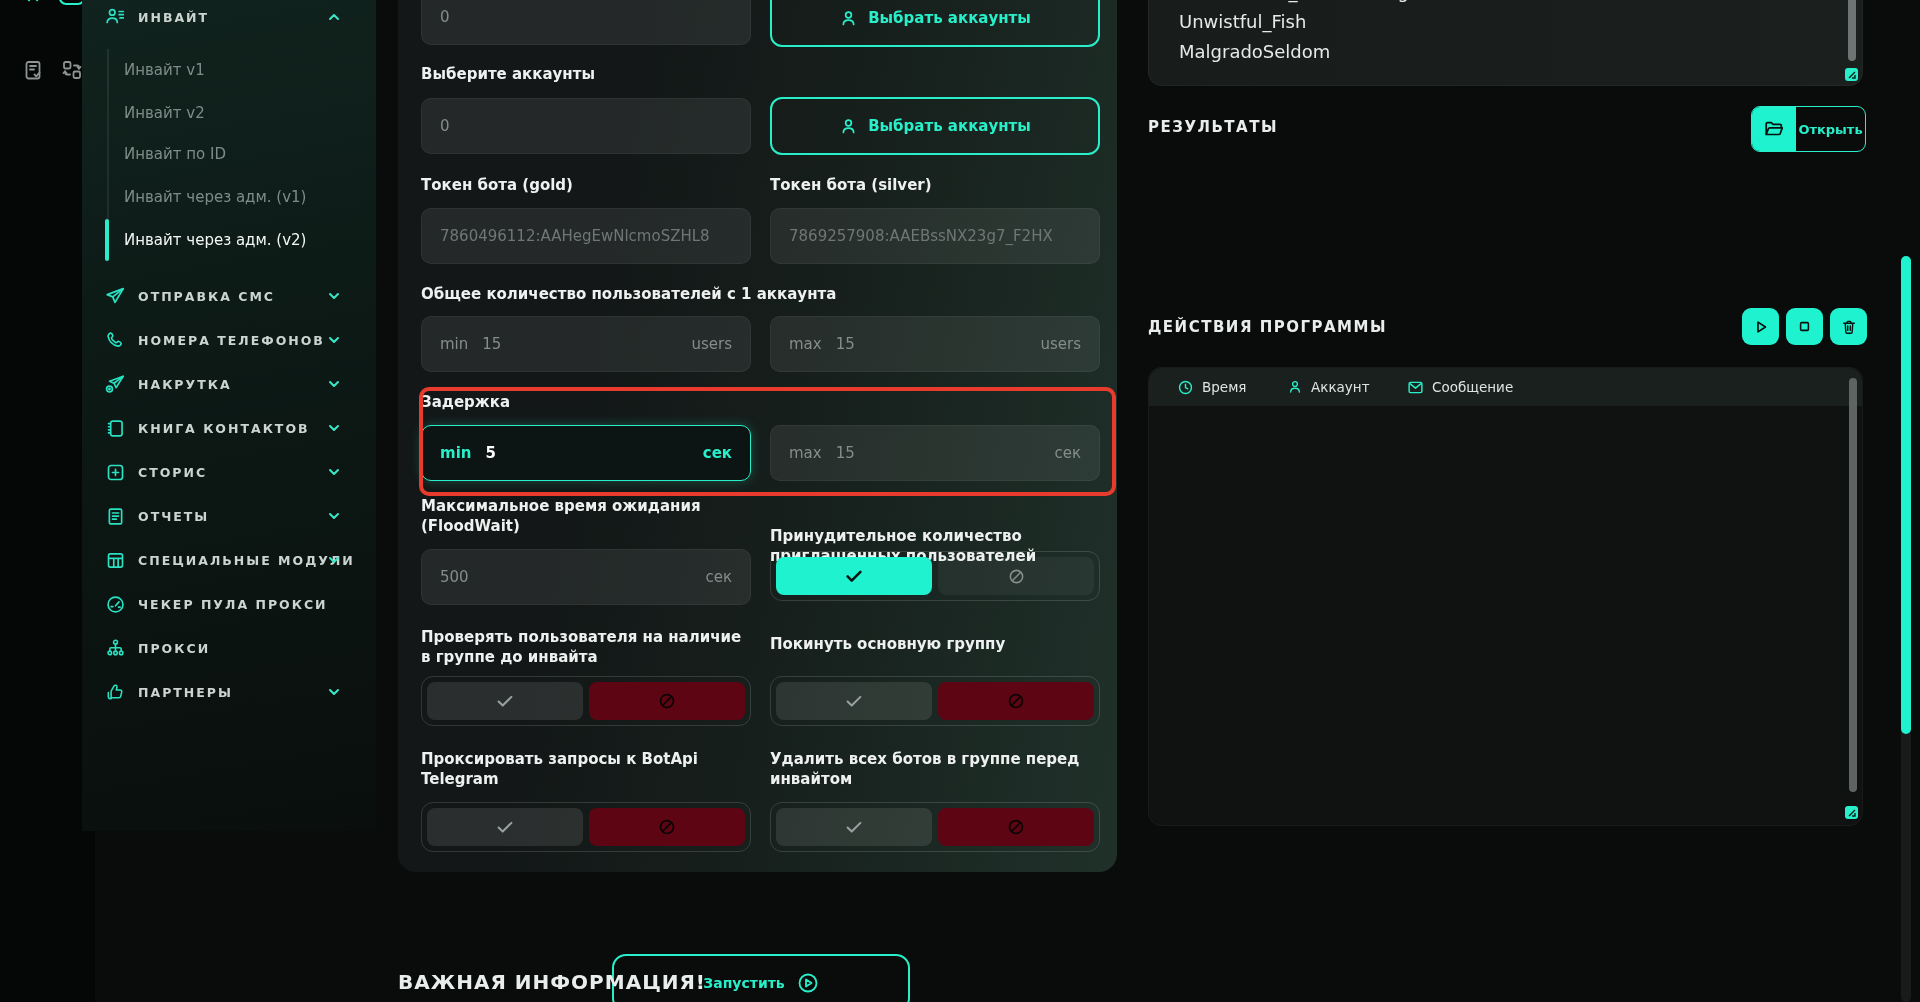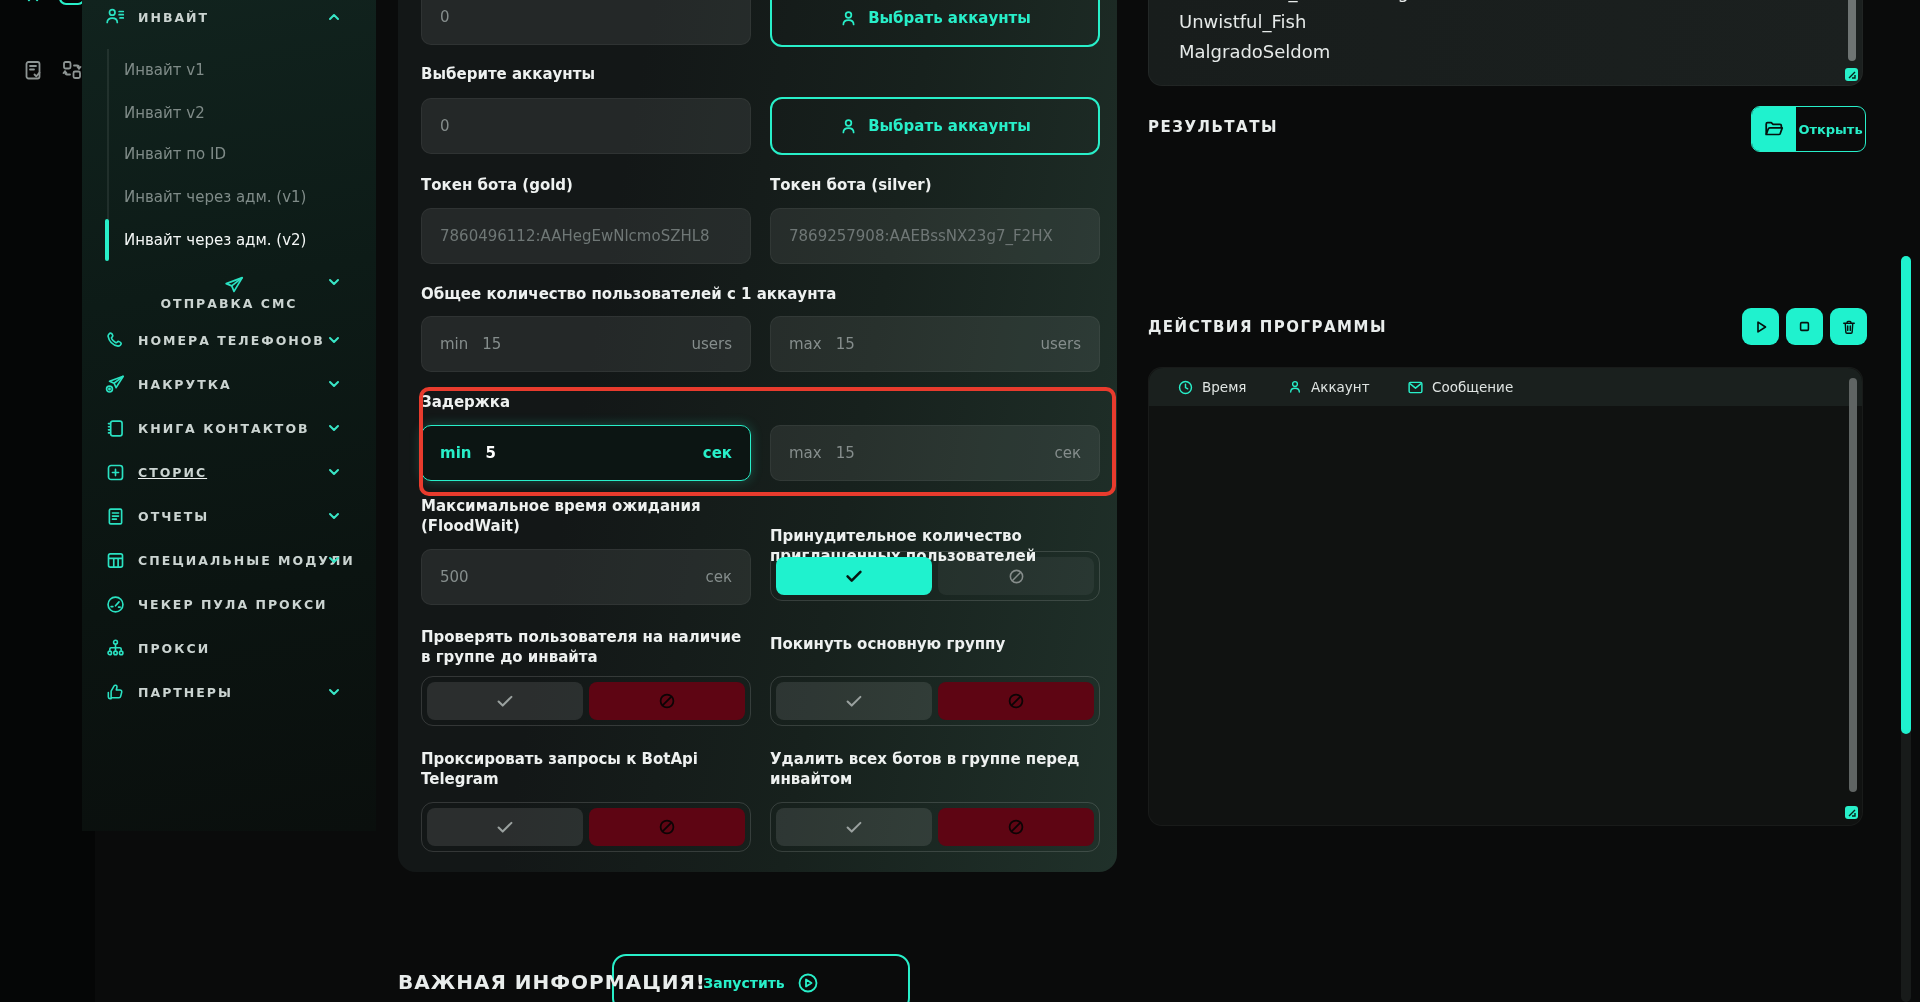--- a/index.html
+++ b/index.html
@@ -140,21 +140,21 @@
 
   <div class="subline"></div>
   <div class="activebar"></div>
 
   <div class="subitem" style="top:49px;">Инвайт v1</div>
   <div class="subitem" style="top:92px;">Инвайт v2</div>
   <div class="subitem" style="top:133px;">Инвайт по ID</div>
   <div class="subitem" style="top:176px;">Инвайт через адм. (v1)</div>
   <div class="subitem active" style="top:219px;">Инвайт через адм. (v2)</div>
 
-  <div class="srow" style="top:274px;flex-direction:column;">
+  <div class="srow" style="top:274px;">
     <span class="sicon">
       <svg width="22" height="22" viewBox="0 0 24 24" fill="none" stroke="currentColor" stroke-width="1.9" stroke-linejoin="round">
           <path d="M21 4L3.5 10.5l6 2.5 2.5 6L21 4z"></path>
           <path d="M9.5 13L21 4"></path>
         </svg>
     </span>
     <span class="slabel">ОТПРАВКА СМС</span>
     <span class="chev">
         <svg width="16" height="16" viewBox="0 0 24 24" fill="none" stroke="currentColor" stroke-width="3" stroke-linecap="round" stroke-linejoin="round">
           <path d="M6 9l6 6 6-6"></path>
@@ -201,21 +201,21 @@
         </svg>
     </span>
     <span class="slabel">КНИГА КОНТАКТОВ</span>
     <span class="chev">
         <svg width="16" height="16" viewBox="0 0 24 24" fill="none" stroke="currentColor" stroke-width="3" stroke-linecap="round" stroke-linejoin="round">
           <path d="M6 9l6 6 6-6"></path>
         </svg>
       </span>
   </div>
 
-  <div class="srow" style="top:450px;text-decoration:underline;">
+  <div class="srow" style="top:450px;">
     <span class="sicon">
       <svg width="21" height="21" viewBox="0 0 24 24" fill="none" stroke="currentColor" stroke-width="1.9" stroke-linecap="round">
           <rect x="4" y="4" width="16" height="16" rx="3"></rect>
           <path d="M12 8.5v7M8.5 12h7"></path>
         </svg>
     </span>
     <span class="slabel">СТОРИС</span>
     <span class="chev">
         <svg width="16" height="16" viewBox="0 0 24 24" fill="none" stroke="currentColor" stroke-width="3" stroke-linecap="round" stroke-linejoin="round">
           <path d="M6 9l6 6 6-6"></path>

